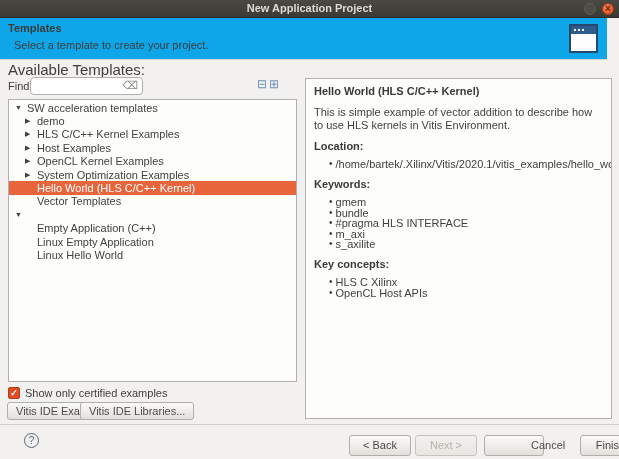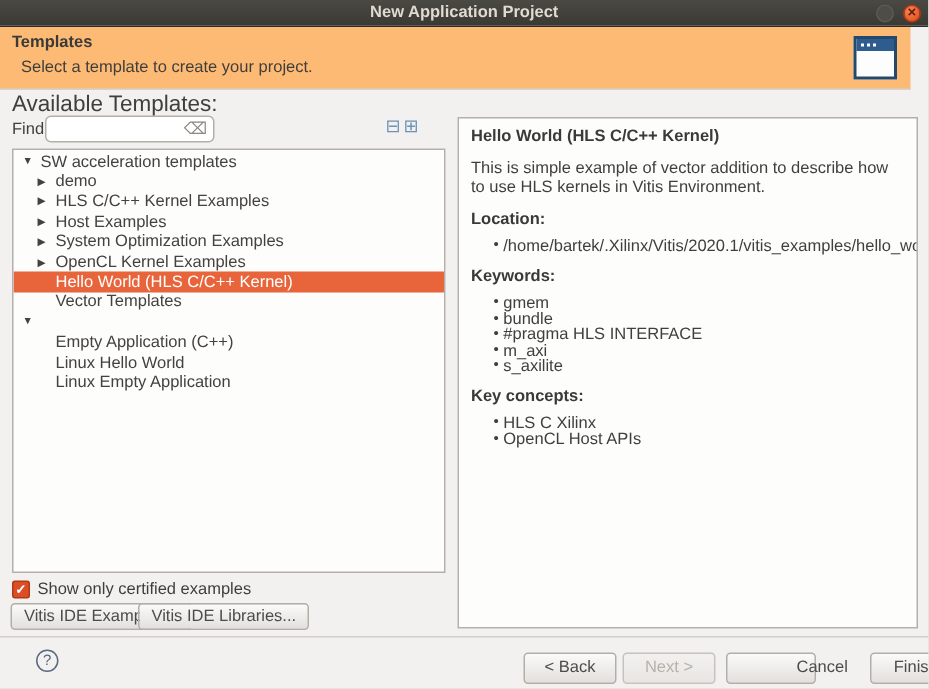--- a/index.html
+++ b/index.html
@@ -22,21 +22,21 @@
   .tb-btn { position:absolute; top:3px; width:12px; height:12px; border-radius:50%; }
   .tb-max { right:23px; background:#4e4d48; border:1px solid #5c5b55; }
   .tb-close {
     right:5px; background:radial-gradient(circle at 35% 30%, #f5835a, #df4b16);
     border:1px solid #b23a10; text-align:center;
   }
   .tb-close span { display:block; font-size:10px; line-height:10px; color:#641f06; font-weight:bold; }
   
   .header {
     position:absolute; left:0; top:18px; right:12px; height:42px;
-    background:#fdba74; border-bottom:1px solid #d6d3cf;
+    background:#0ea5e9; border-bottom:1px solid #d6d3cf;
   }
   .header-title { position:absolute; left:8px; top:4px; font-size:11px; font-weight:bold; color:#3a3a38; }
   .header-subtitle { position:absolute; left:14px; top:21px; font-size:11px; color:#3f3e3b; }
   .wizard-icon {
     position:absolute; right:9px; top:6px; width:29px; height:29px;
     border:2px solid #24496f; background:#fdfdfd;
   }
   .wizard-icon-bar { height:8px; background:#2e5c8f; display:flex; align-items:center; gap:2px; padding-left:3px; }
   .wizard-icon-bar i { width:2px; height:2px; background:#fff; }
   
@@ -76,21 +76,21 @@
   .cert-check.checked span { display:block; }
   .cert-label { position:absolute; left:25px; top:387px; font-size:11px; }
   .btn {
     display:inline-block; border:1px solid #b3aea7; border-radius:3px;
     background:linear-gradient(#fafaf9,#e2e0dc); color:#4c4b47;
     font-size:11px; font-family:inherit; text-align:center; cursor:pointer;
   }
   .btn.disabled { color:#b5b1ab; background:linear-gradient(#f2f1ef,#e8e6e2); border-color:#c6c2bc; cursor:default; }
   .ex-btn { position:absolute; top:402px; height:18px; padding:0 8px; line-height:16px; }
   .examples-btn  { left:7px; }
-  .libraries-btn { left:92px; }
+  .libraries-btn { left:80px; }
   
   .details {
     position:absolute; left:305px; top:78px; width:307px; height:341px;
     background:#fdfdfc; border:1px solid #b3b0ac; padding:6px 8px; overflow:hidden;
   }
   .details-title { font-size:11px; font-weight:bold; color:#3a3a38; margin-bottom:9px; }
   .details-desc  { font-size:11px; color:#413f3c; line-height:12.5px; margin-bottom:9px; width:290px; }
   .section-label { font-size:11px; font-weight:bold; color:#3a3a38; margin:9px 0 7px; }
   .bullet { display:flex; margin-left:15px; font-size:11px; color:#413f3c; line-height:10.4px; }
   .bullet .dot { margin-right:3px; font-size:10px; }
@@ -161,26 +161,26 @@
         <span class="tree-label">HLS C/C++ Kernel Examples</span>
       </div>
 
       <div class="tree-row level-1">
         <span class="arrow">▶</span>
         <span class="tree-label">Host Examples</span>
       </div>
 
       <div class="tree-row level-1">
         <span class="arrow">▶</span>
+        <span class="tree-label">OpenCL Kernel Examples</span>
+      </div>
+
+      <div class="tree-row level-1">
+        <span class="arrow">▶</span>
         <span class="tree-label">System Optimization Examples</span>
-      </div>
-
-      <div class="tree-row level-1">
-        <span class="arrow">▶</span>
-        <span class="tree-label">OpenCL Kernel Examples</span>
       </div>
 
 
       <div class="tree-row level-1 selected">
         <span class="arrow"></span>
         <span class="tree-label">Hello World (HLS C/C++ Kernel)</span>
       </div>
 
       <div class="tree-row level-1">
         <span class="arrow"></span>
@@ -191,26 +191,26 @@
         <span class="arrow">▼</span>
       </div>
 
       <div class="tree-row level-1">
         <span class="arrow"></span>
         <span class="tree-label">Empty Application (C++)</span>
       </div>
 
       <div class="tree-row level-1">
         <span class="arrow"></span>
+        <span class="tree-label">Linux Empty Application</span>
+      </div>
+
+      <div class="tree-row level-1">
+        <span class="arrow"></span>
         <span class="tree-label">Linux Hello World</span>
-      </div>
-
-      <div class="tree-row level-1">
-        <span class="arrow"></span>
-        <span class="tree-label">Linux Empty Application</span>
       </div>
     </div>
 
   <div class="cert-check checked">
     <span>✓</span>
   </div>
   <div class="cert-label">Show only certified examples</div>
 
   <button class="btn ex-btn examples-btn">Vitis IDE Examples...</button>
   <button class="btn ex-btn libraries-btn">Vitis IDE Libraries...</button>

